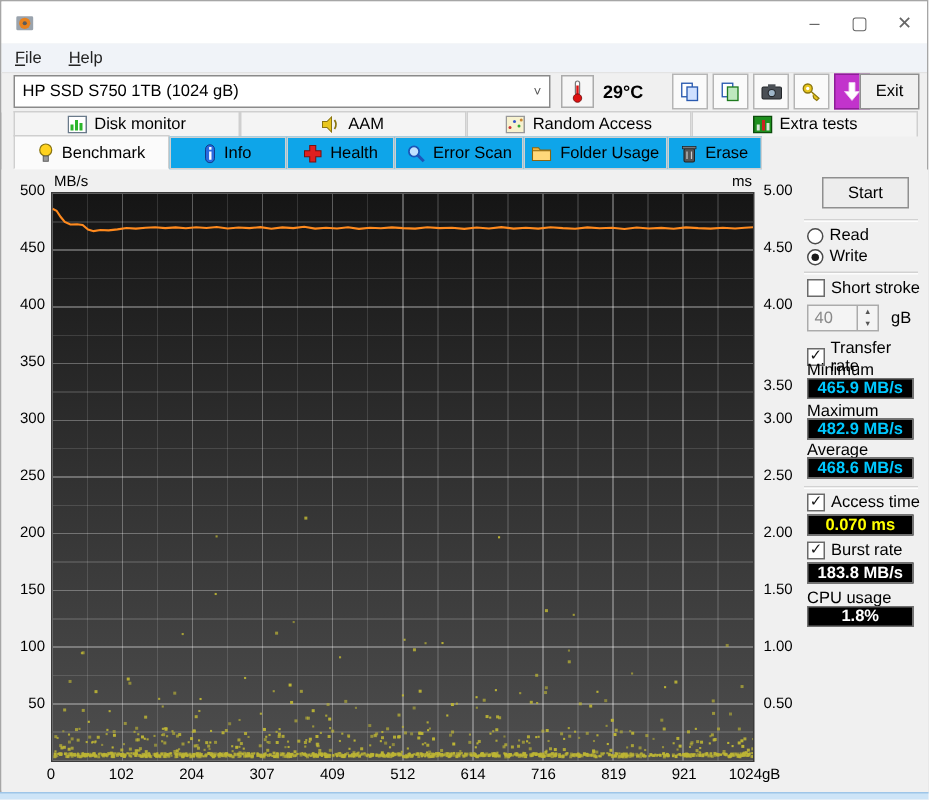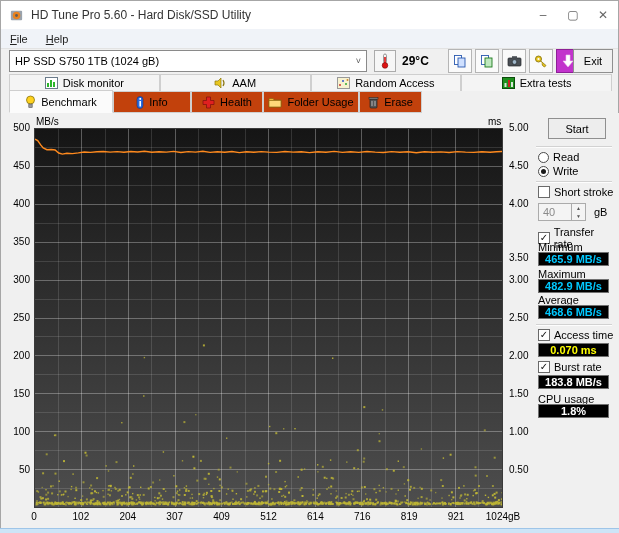--- a/index.html
+++ b/index.html
@@ -28,21 +28,21 @@
   .temp-label { position:absolute; left:401px; top:5px; font-weight:bold; font-size:12px; }
   .tool-btns { position:absolute; left:447px; top:0; display:flex; gap:3px; }
   .tool-btn { width:24px; height:24px; border:1px solid #b5b5b5; background:#fafafa; display:flex; align-items:center; justify-content:center; }
   .tool-btn.accent { background:#c233cc; border-color:#8c1f96; }
   .exit-btn { position:absolute; left:572px; top:0; width:40px; height:24px; background:#f0f0f0; border:1px solid #8f8f8f; display:flex; align-items:center; justify-content:center; }
 
   
   .tabs-row1 { position:absolute; left:8px; top:73px; width:603px; height:17px; display:flex; }
   .tab1 { flex:1; border:1px solid #cfcfcf; border-bottom:none; background:#f4f4f4; display:flex; align-items:center; justify-content:center; gap:5px; }
   .tabs-row2 { position:absolute; left:8px; top:90px; width:603px; height:22px; display:flex; }
-  .tab2 { border:1px solid #cfcfcf; background:#c2410c; display:flex; align-items:center; justify-content:center; gap:5px; height:22px; }
+  .tab2 { border:1px solid #cfcfcf; background:#0ea5e9; display:flex; align-items:center; justify-content:center; gap:5px; height:22px; }
   .tab2.active { background:#fbfbfb; border-bottom-color:#fbfbfb; height:23px; margin-top:-1px; }
   .tab-icon svg { display:block; }
 
   
   .content { position:absolute; left:0; top:112px; width:619px; height:416px; background:#f0f0f0; }
 
   
   .plot { position:absolute; left:33px; top:15px; width:469px; height:380px; background:linear-gradient(#151515,#4e4e4e); border:1px solid #3a3a3a; }
   .axis-unit { position:absolute; font-size:10px; color:#000; }
   .ylab { position:absolute; font-size:10px; color:#000; width:24px; text-align:right; }
@@ -70,21 +70,20 @@
 <body>
 
 <div class="window">
 
   <div class="titlebar">
     <svg class="app-icon" viewBox="0 0 16 16">
       <rect x="2" y="3" width="12" height="10" rx="1" fill="#9aa3ad"></rect>
       <circle cx="8" cy="8" r="4" fill="#e8821e"></circle>
       <circle cx="8" cy="8" r="1.5" fill="#5b5b5b"></circle>
     </svg>
-    <span class="title-text">HD Tune Pro 5.60 - Hard Disk/SSD Utility</span>
     <div class="win-controls" id="win-controls">
         <div class="win-btn">–</div>
         <div class="win-btn">▢</div>
         <div class="win-btn">✕</div>
       </div>
   </div>
 
   <div class="menubar" id="menubar">
       <div class="menu-item"><u>F</u>ile</div>
       <div class="menu-item"><u>H</u>elp</div>
@@ -216,20 +215,29 @@
         </span>
         <span>Info</span>
       </div>
       <div class="tab2" style="width: 72px;">
         <span class="tab-icon">
           <svg width="13" height="13" viewBox="0 0 13 13">
             <path d="M4.5 1 h4 v3.5 H12 v4 H8.5 V12 h-4 V8.5 H1 v-4 h3.5 z" fill="#e02020" stroke="#7a0f0f" stroke-width="0.7"></path>
           </svg>
         </span>
         <span>Health</span>
+      </div>
+      <div class="tab2" style="width: 86px;">
+        <span class="tab-icon">
+          <svg width="13" height="13" viewBox="0 0 13 13">
+            <circle cx="5" cy="5" r="3.4" fill="#bfe2ff" stroke="#1c56b8" stroke-width="1.2"></circle>
+            <line x1="7.6" y1="7.6" x2="11.5" y2="11.5" stroke="#1c56b8" stroke-width="2"></line>
+          </svg>
+        </span>
+        <span>Error Scan</span>
       </div>
       <div class="tab2" style="width: 96px;">
         <span class="tab-icon">
           <svg width="14" height="12" viewBox="0 0 14 12">
             <path d="M1 2.5 h4 l1.2 1.5 H13 v7 H1 z" fill="#f2b63c" stroke="#8a6510" stroke-width="0.7"></path>
             <path d="M1 4.5 h12 v6.5 H1 z" fill="#ffd87a" stroke="#8a6510" stroke-width="0.7"></path>
           </svg>
         </span>
         <span>Folder Usage</span>
       </div>

